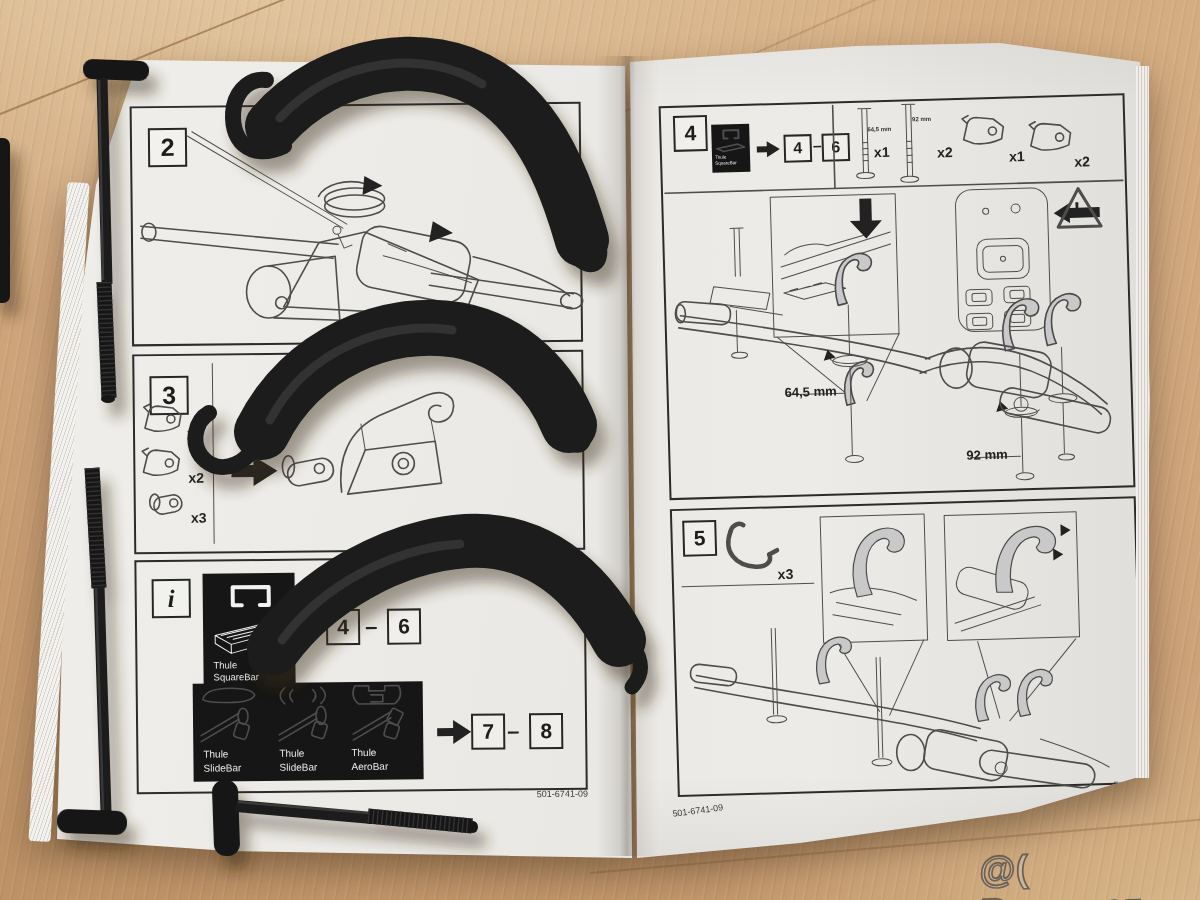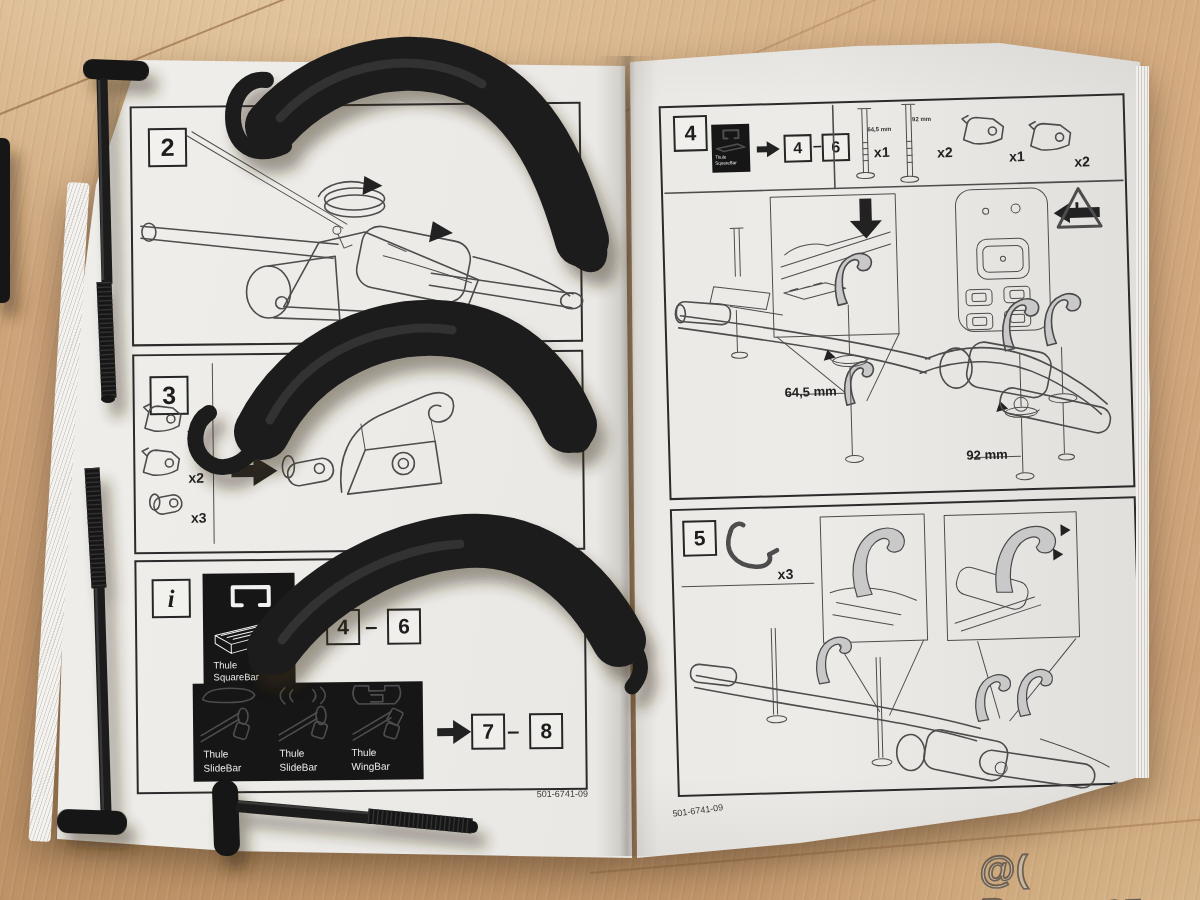--- a/index.html
+++ b/index.html
@@ -205,21 +205,21 @@
             <span class="panel-label" style="left:10px;top:64px;">
               <span>Thule</span><br>
               <span>SlideBar</span>
             </span>
             <span class="panel-label" style="left:86px;top:64px;">
               <span>Thule</span><br>
               <span>SlideBar</span>
             </span>
             <span class="panel-label" style="left:158px;top:64px;">
               <span>Thule</span><br>
-              <span>WingBar</span>
+              <span>AeroBar</span>
             </span>
           </div>
 
           <svg class="art" style="left:297px;top:158px;" width="40" height="30" viewBox="0 0 40 30">
             <polygon class="fdark" points="2,11 18,11 18,3 36,15 18,27 18,19 2,19"></polygon>
           </svg>
           <div class="numbox nb-md" style="left:333px;top:155px;">
             <span>7</span>
           </div>
           <span class="dash" style="left:369px;top:160px;font-size:22px;">–</span>

